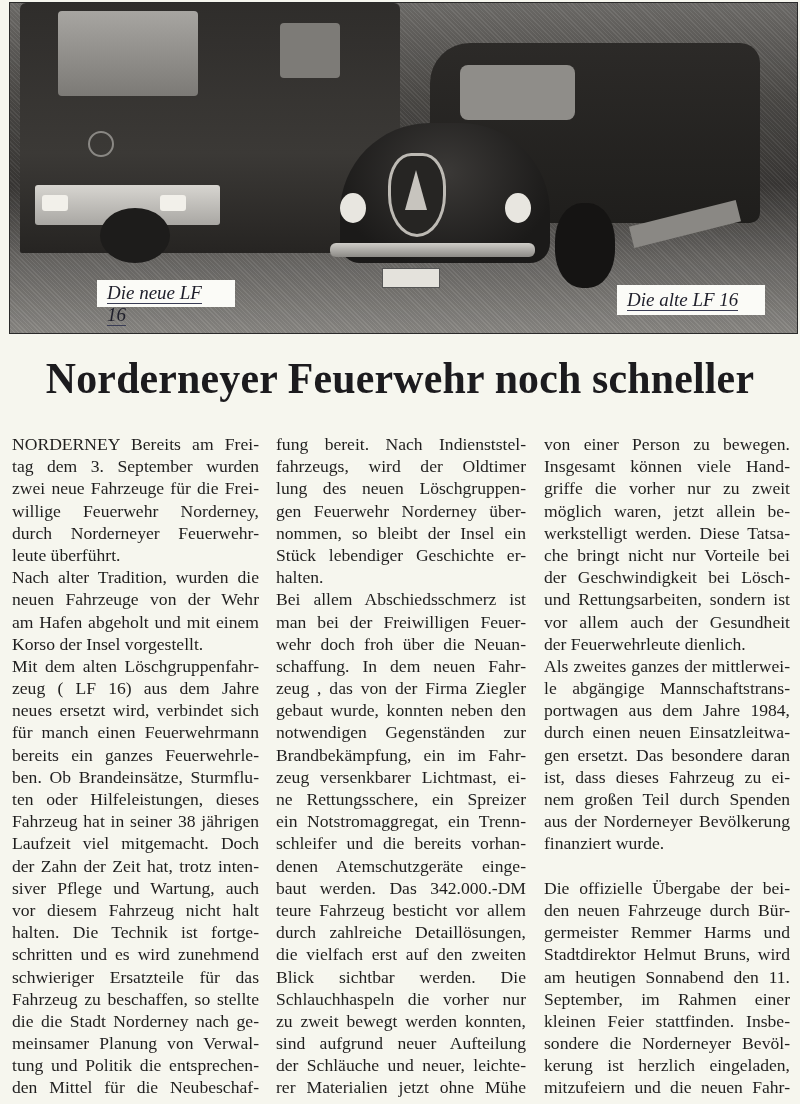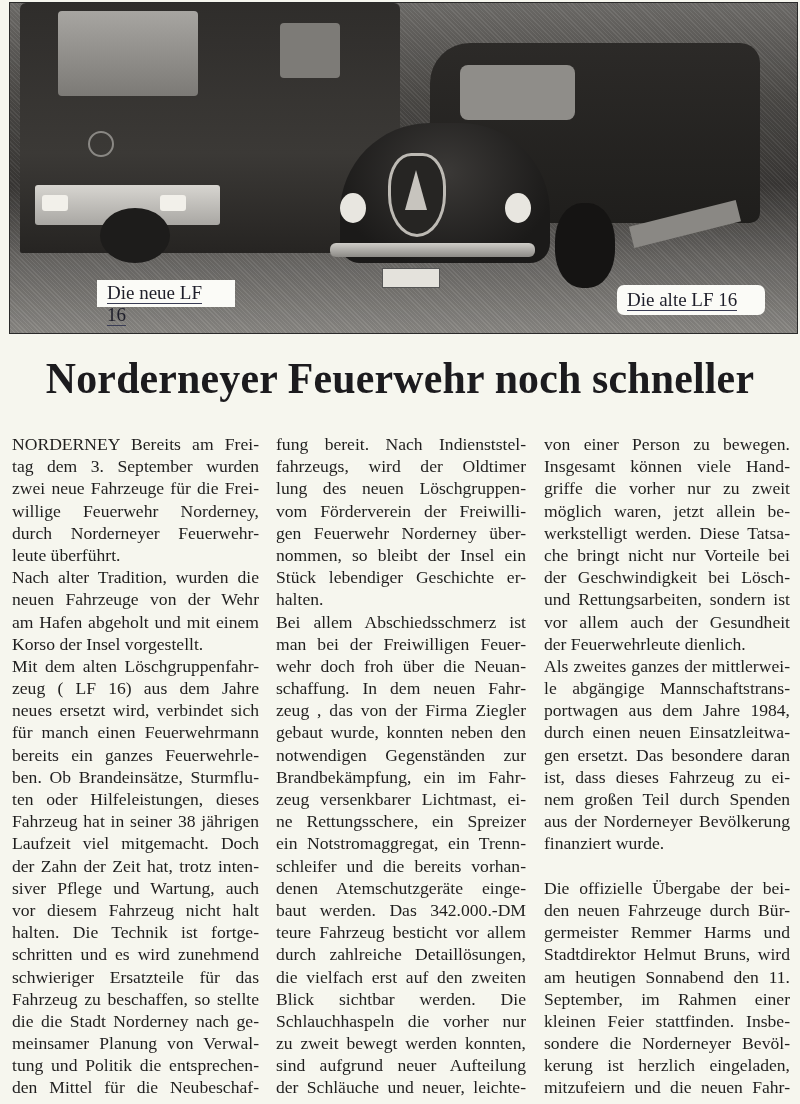--- a/index.html
+++ b/index.html
@@ -160,20 +160,21 @@
     .truck-old .running-board {
       position: absolute;
       left: 300px; top: 170px;
       width: 110px; height: 22px;
       background: #8a8884;
       transform: rotate(-14deg);
     }
     .caption {
       position: absolute;
       background: #fbfbf7;
+      font-style: italic;
       font-size: 19px;
       color: #1e1e2a;
       padding: 2px 10px 3px 10px;
       line-height: 22px;
     }
     .caption span {
       border-bottom: 1.5px solid #3a3d55;
     }
     .caption-new {
       left: 97px;
@@ -182,21 +183,20 @@
       height: 27px;
       box-sizing: border-box;
     }
     .caption-old {
       left: 617px;
       top: 285px;
       width: 148px;
       height: 30px;
       box-sizing: border-box;
       padding-top: 4px;
-      border-radius: 7px;
     }
     .headline {
       position: absolute;
       left: 0;
       top: 352px;
       width: 800px;
       text-align: center;
       font-family: "Liberation Serif", "DejaVu Serif", serif;
       font-weight: bold;
       font-size: 45px;
@@ -298,21 +298,20 @@
     <span class="line">Fahrzeug zu beschaffen, so stellte</span>
     <span class="line">die die Stadt Norderney nach ge-</span>
     <span class="line">meinsamer Planung von Verwal-</span>
     <span class="line">tung und Politik die entsprechen-</span>
     <span class="line">den Mittel für die Neubeschaf-</span>
   </div>
 <div class="column col-2">
     <span class="line">fung bereit. Nach Indienststel-</span>
     <span class="line">fahrzeugs, wird der Oldtimer</span>
     <span class="line">lung des neuen Löschgruppen-</span>
-    <span class="line">vom Förderverein der Freiwilli-</span>
     <span class="line">gen Feuerwehr Norderney über-</span>
     <span class="line">nommen, so bleibt der Insel ein</span>
     <span class="line">Stück lebendiger Geschichte er-</span>
     <span class="line last">halten.</span>
     <span class="line">Bei allem Abschiedsschmerz ist</span>
     <span class="line">man bei der Freiwilligen Feuer-</span>
     <span class="line">wehr doch froh über die Neuan-</span>
     <span class="line">schaffung. In dem neuen Fahr-</span>
     <span class="line">zeug , das von der Firma Ziegler</span>
     <span class="line">gebaut wurde, konnten neben den</span>

